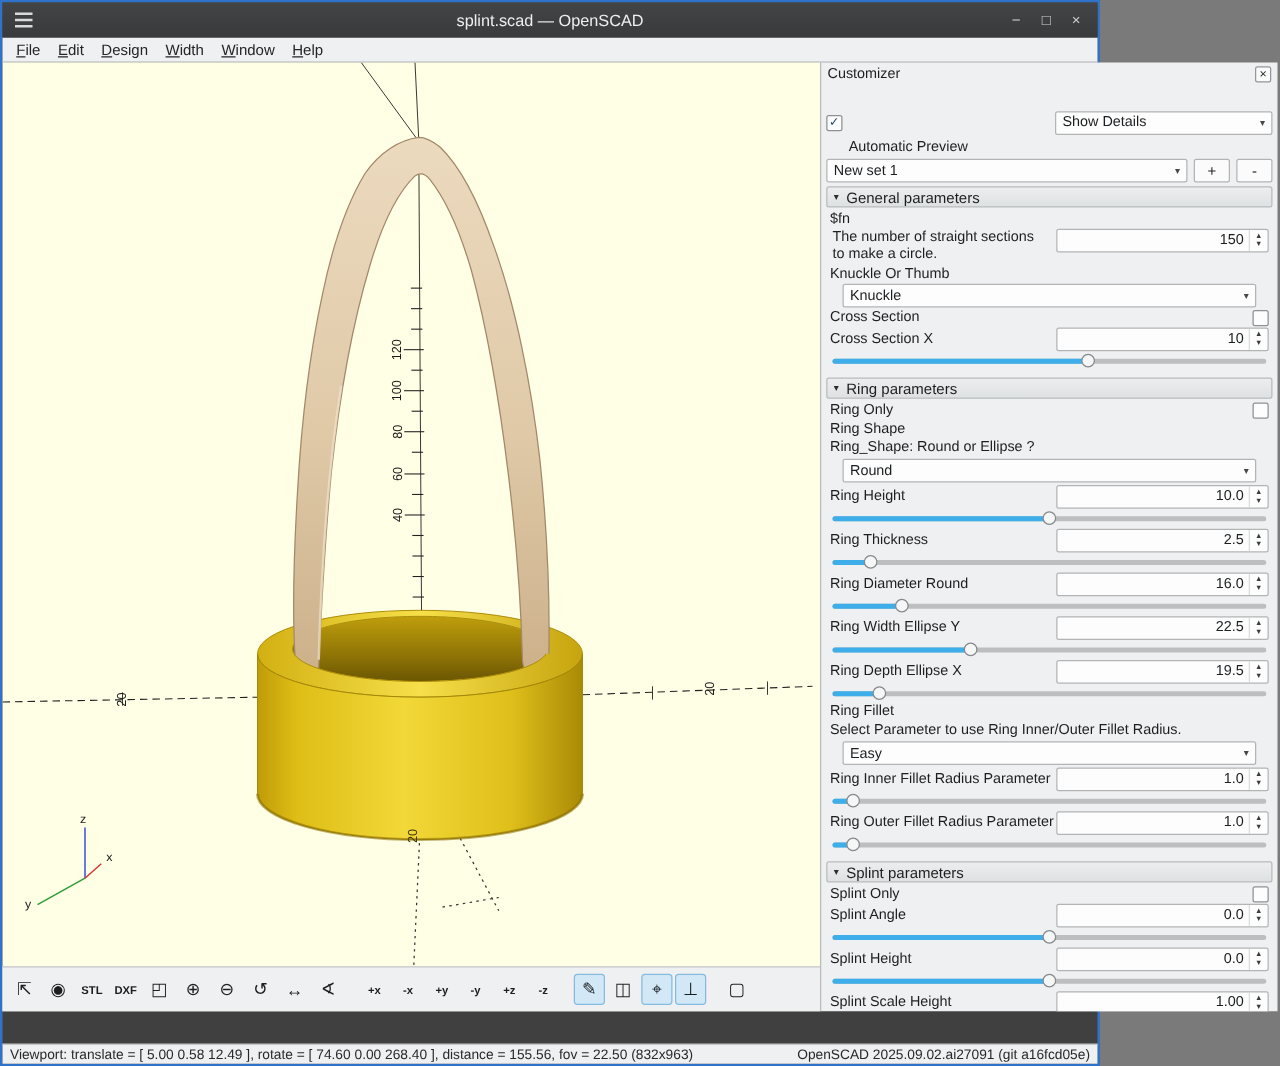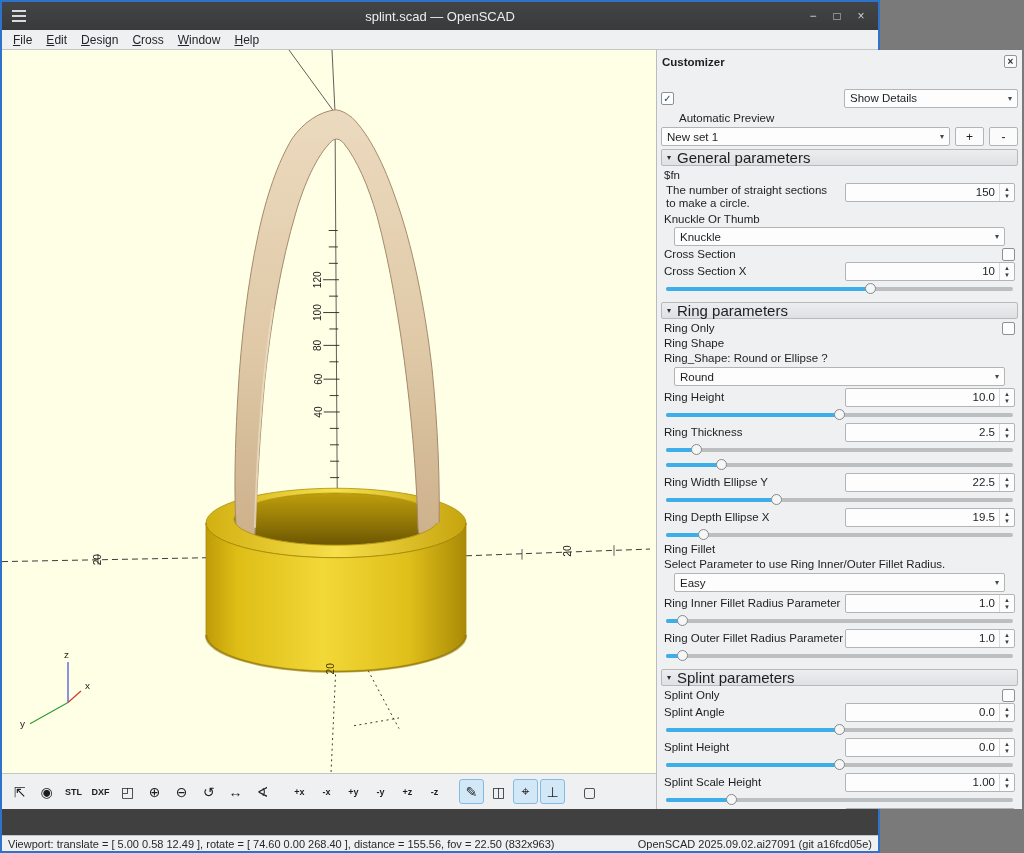--- a/index.html
+++ b/index.html
@@ -35,35 +35,35 @@
 
   
   .vtoolbar { height:36px; background:#eff0f1; border-top:1px solid #c3c5c7; display:flex; align-items:center; padding:0 5px; gap:2px; flex:none; }
   .ticon { min-width:25px; height:25px; display:flex; align-items:center; justify-content:center; font-size:14px; color:#1b1e20; border:1px solid transparent; border-radius:3px; cursor:pointer; }
   .ticon.txt { font-size:9px; font-weight:bold; }
   .ticon.sel { background:#d2e8f7; border-color:#84bbe0; }
   .ticon.gap { margin-left:10px; }
 
   
   .customizer { width:366px; flex:none; border-left:1px solid #b9bbbd; background:#eff0f1; padding:3px 4px; font-size:11.5px; color:#1c1e20; overflow:hidden; }
-  .cz-head { display:flex; justify-content:space-between; align-items:center; height:17px; padding:0 1px;font-weight:bold; }
+  .cz-head { display:flex; justify-content:space-between; align-items:flex-start; height:17px; padding:0 1px; }
   .cz-close { width:13px; height:13px; border:1px solid #93969a; border-radius:2px; font-size:10px; line-height:11px; text-align:center; color:#2a2c2e; background:#fbfbfb; cursor:pointer; }
   .cz-row { display:flex; align-items:center; gap:5px; margin:2px 0 3px; }
   .cbox { width:13px; height:13px; flex:none; background:#fdfdfd; border:1px solid #8e9193; border-radius:2px; font-size:10px; line-height:11px; text-align:center; color:#17456b; cursor:pointer; }
   .cbox.on { font-weight:bold; }
   .cklabel { flex:1;margin-top:40px; }
   .dropdown { height:19px; background:#fdfdfd; border:1px solid #b2b4b6; border-radius:2px; display:flex; align-items:center; justify-content:space-between; padding:0 5px; cursor:pointer; }
   .dd-details { width:174px; flex:none; }
   .dd-full { margin:1px 12px 2px; }
   .dd-arrow { font-size:8px; color:#45484a; padding-left:5px; }
   .combo { flex:1; }
   .mini-btn { width:29px; height:19px; flex:none; background:#fbfbfc; border:1px solid #b2b4b6; border-radius:2px; font-size:12px; color:#1c1e20; cursor:pointer; }
   .sec-head { height:17px; background:linear-gradient(#ecedef,#dee1e3); border:1px solid #b7b9bb; border-radius:2px; display:flex; align-items:center; gap:6px; padding:0 5px; margin-top:3px; cursor:pointer; }
   .tri { font-size:8px; color:#2a2c2e; }
-  .sec-title { font-size:15px; }
+  .sec-title { font-size:12px; }
   .sec-body { padding:1px 1px 2px; }
   .p-label { font-weight:normal; margin:2px 2px 1px; line-height:13px; }
   .p-desc { line-height:13px; flex:1; padding:1px 8px 1px 2px; }
   .p-fl { display:flex; align-items:flex-start; margin:1px 2px; }
   .p-fl.center { align-items:center; }
   .p-fl .p-label { flex:1; margin:0; }
   .p-check { display:flex; align-items:center; margin:2px 2px 1px; }
   .p-check .p-label { flex:1; margin:0; }
   .spin { width:170px; height:19px; flex:none; margin-left:auto; background:#fdfdfd; border:1px solid #b2b4b6; border-radius:2px; display:flex; align-items:stretch; cursor:text; }
   .spin .val { flex:1; text-align:right; padding:2px 4px 0 0; }
@@ -93,21 +93,21 @@
       <span class="win-btn">−</span>
       <span class="win-btn">□</span>
       <span class="win-btn">×</span>
     </span>
   </div>
 
   <div class="menubar" id="menubar">
       <span class="menu-item">File</span>
       <span class="menu-item">Edit</span>
       <span class="menu-item">Design</span>
-      <span class="menu-item">Cross</span>
+      <span class="menu-item">Width</span>
       <span class="menu-item">Window</span>
       <span class="menu-item">Help</span>
     </div>
 
   <div class="content">
     <div class="viewport">
       <svg class="scene" viewBox="0 0 654 749" preserveAspectRatio="none">
         <defs>
           <linearGradient id="gBody" x1="0" y1="0" x2="1" y2="0">
             <stop offset="0" stop-color="#bf9c08"></stop>
@@ -331,20 +331,30 @@
                     <span>▼</span>
                   </span>
                 </div>
               </div>
               <div class="slider">
                 <div class="groove">
                   <div class="fill" style="width: 9%;"></div>
                 </div>
                 <div class="handle" style="left: 9%;"></div>
               </div>
+              <div class="p-fl center">
+                <div class="p-label">Ring Diameter Round</div>
+                <div class="spin">
+                  <span class="val">16.0</span>
+                  <span class="spin-btns">
+                    <span>▲</span>
+                    <span>▼</span>
+                  </span>
+                </div>
+              </div>
               <div class="slider">
                 <div class="groove">
                   <div class="fill" style="width: 16%;"></div>
                 </div>
                 <div class="handle" style="left: 16%;"></div>
               </div>
               <div class="p-fl center">
                 <div class="p-label">Ring Width Ellipse Y</div>
                 <div class="spin">
                   <span class="val">22.5</span>

